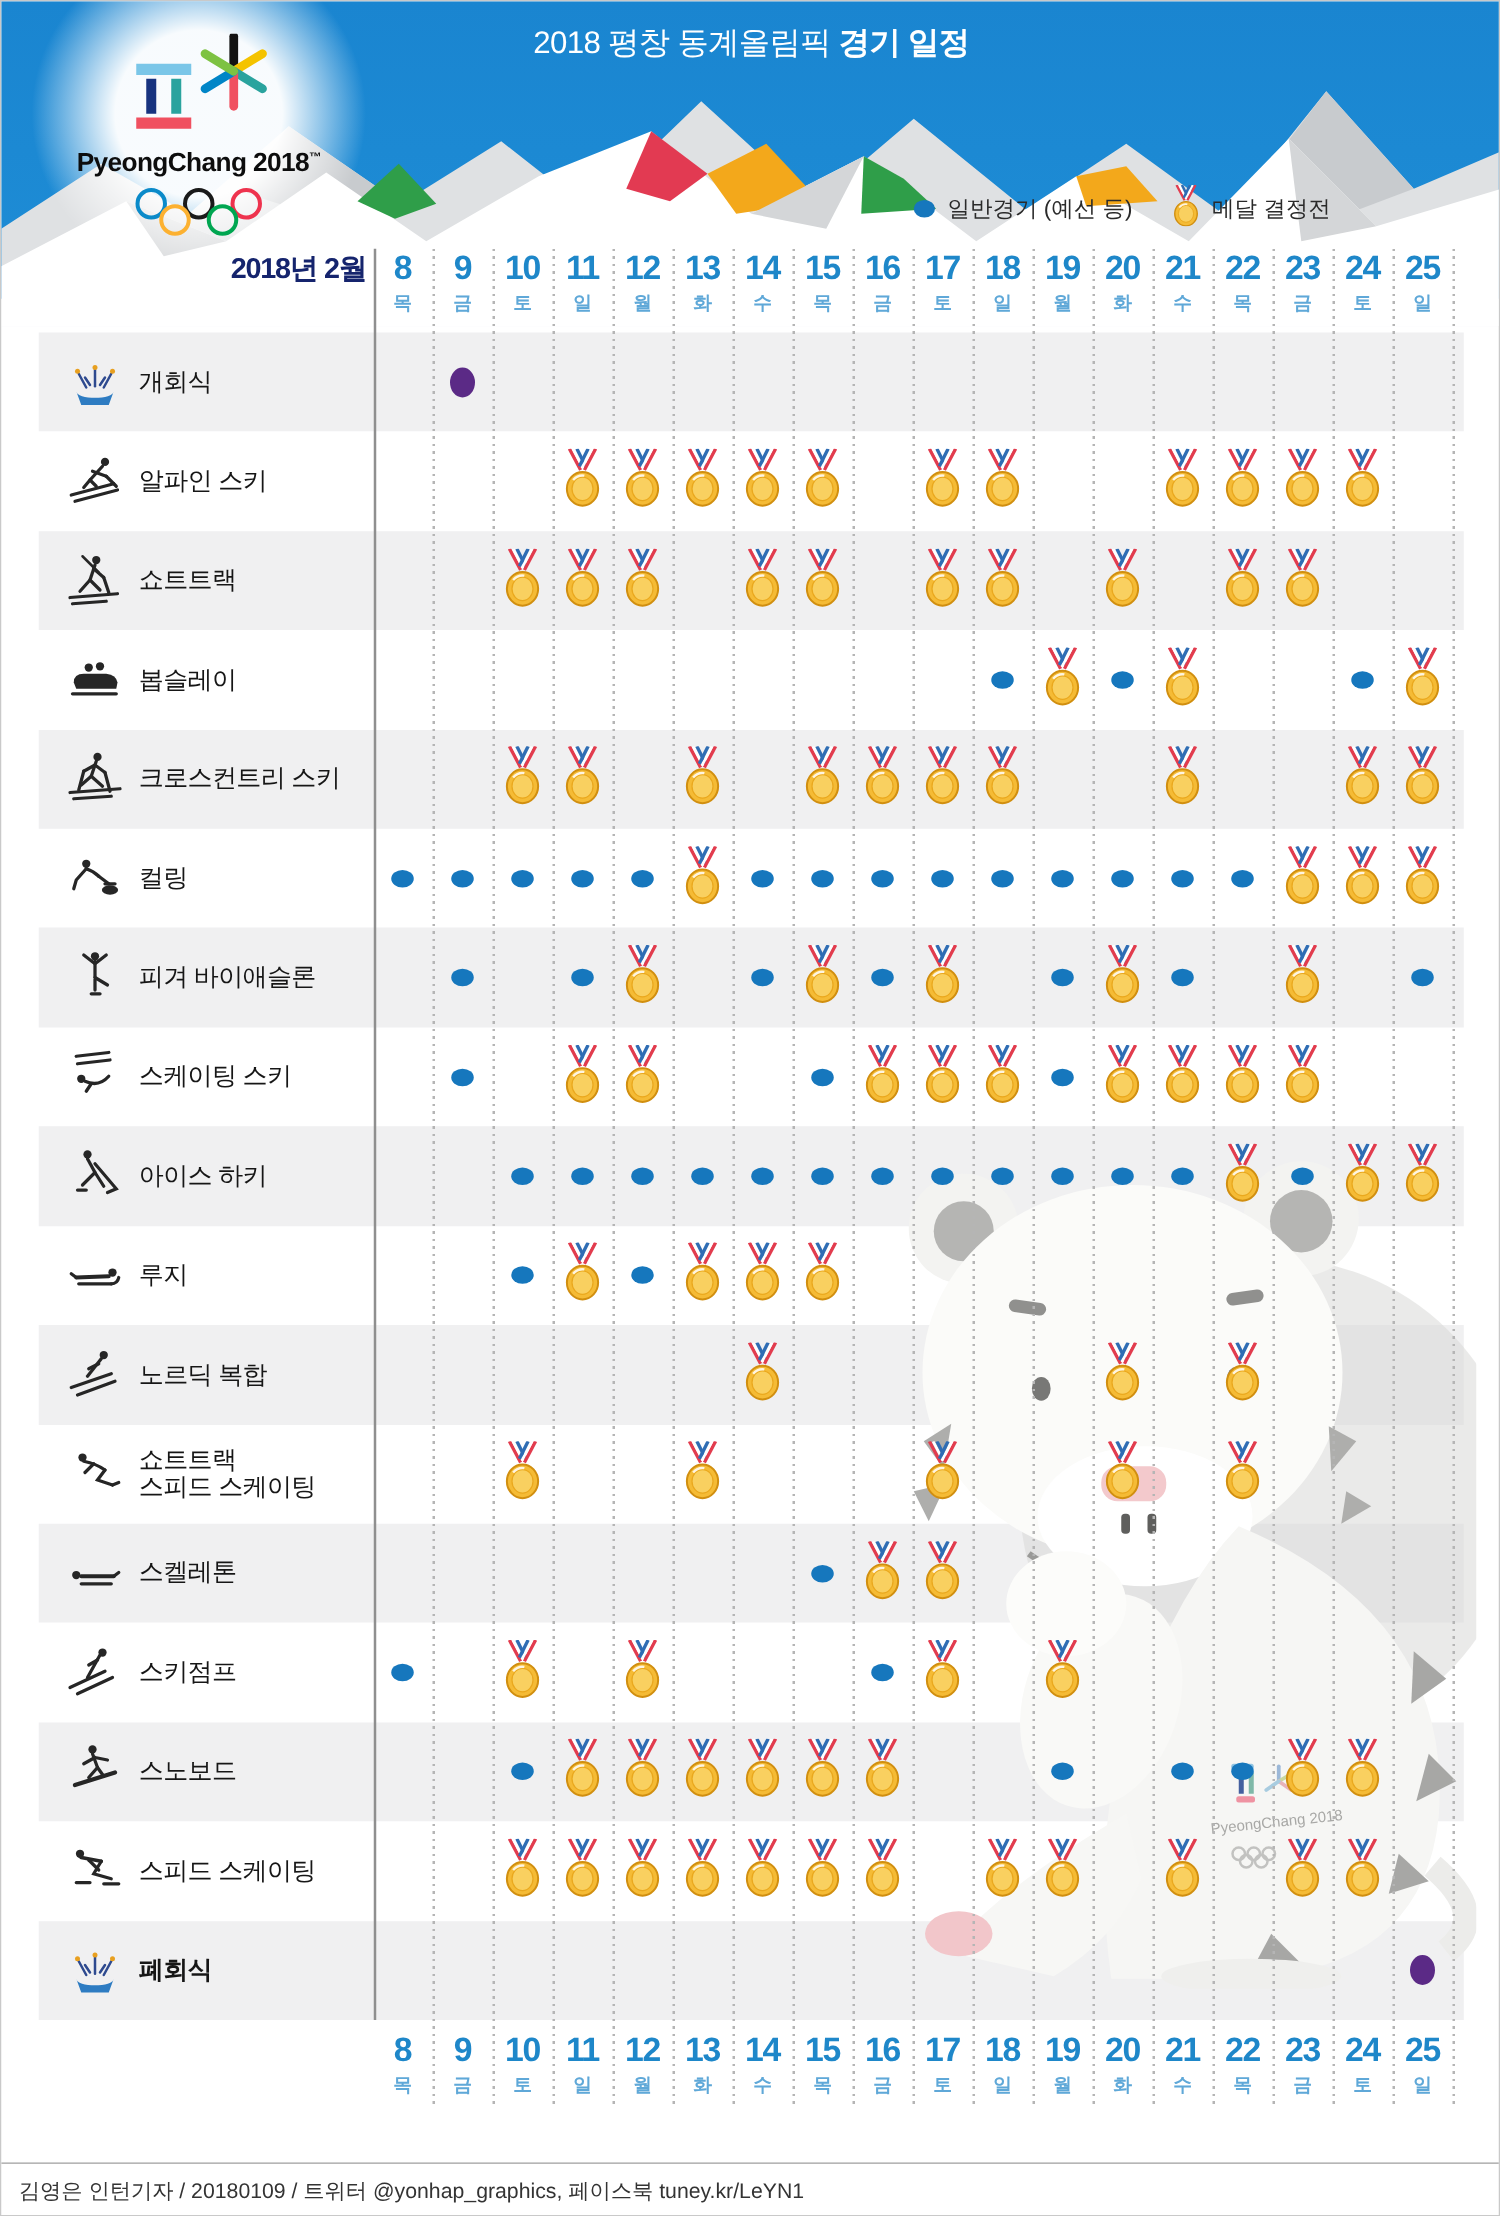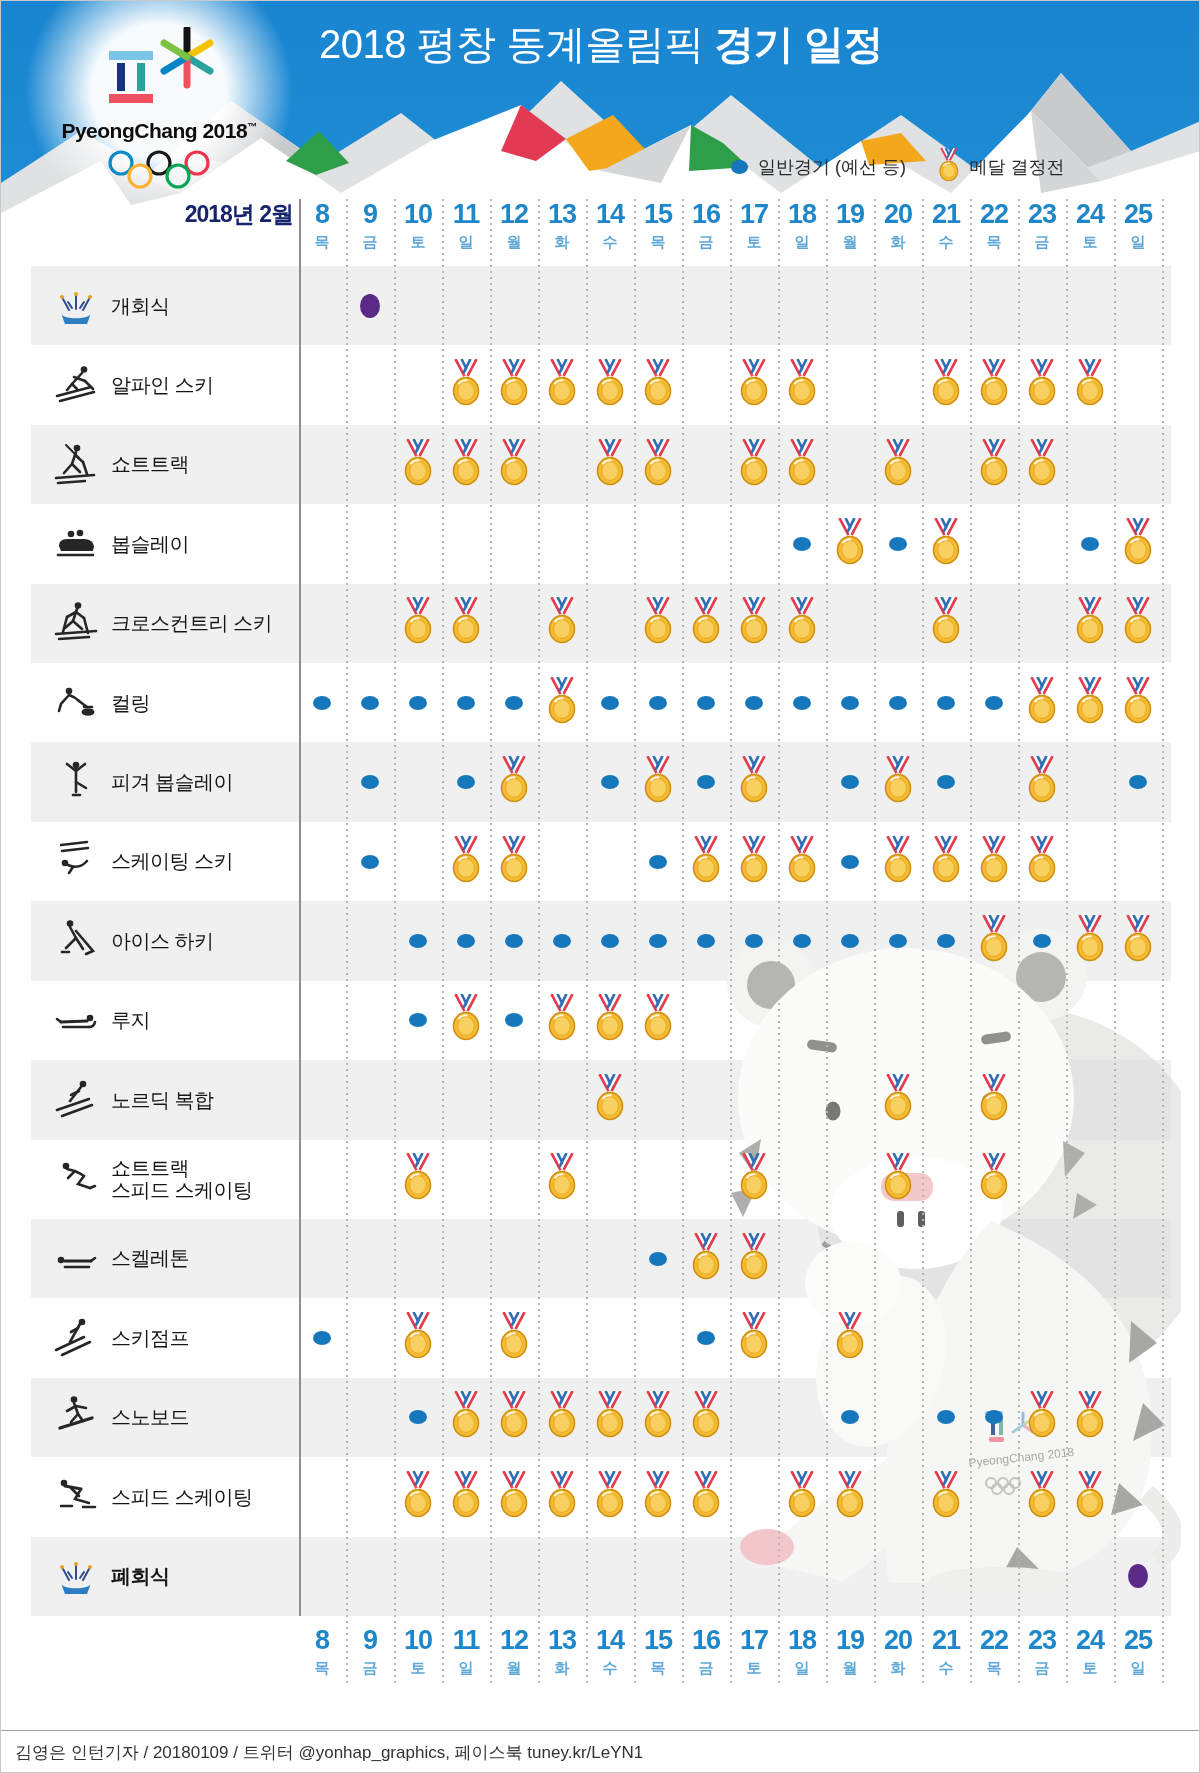--- a/index.html
+++ b/index.html
@@ -4,21 +4,21 @@
 <style>
   html,body{margin:0;padding:0;background:#e9e9e9;}
   .canvas{position:relative;width:1200px;height:1773px;background:#fff;margin:0 auto;
           font-family:"Liberation Sans","DejaVu Sans",sans-serif;overflow:hidden;
           border:1px solid #c9c9c9;box-sizing:border-box;}
   
   .banner{position:absolute;left:0;top:0;width:1200px;height:238px;
           background:linear-gradient(#1a85d0,#1e8dd6);z-index:0;}
   .mountains{position:absolute;left:0;top:42px;width:1200px;height:218px;z-index:1;}
   .main-title{position:absolute;left:0;top:16px;width:1200px;text-align:center;z-index:3;
-          color:#fff;font-size:40px;letter-spacing:-0.5px;}
+          color:#fff;font-size:25px;letter-spacing:-0.5px;}
   .main-title .t-reg{font-weight:400;}
   .main-title .t-bold{font-weight:700;}
   .emblem{position:absolute;left:28px;top:0px;width:260px;height:200px;z-index:3;}
   .emblem .glow{position:absolute;left:-10px;top:-40px;width:280px;height:260px;
           background:radial-gradient(circle,rgba(255,255,255,.97) 35%,rgba(255,255,255,0) 70%);}
   .emblem .brand{position:absolute;left:0;top:118px;width:260px;text-align:center;
           font-size:21px;font-weight:700;color:#0d0d0d;letter-spacing:-0.5px;}
   .emblem .tm{font-size:10px;vertical-align:super;}
   .emblem svg{position:absolute;}
   
@@ -316,21 +316,21 @@
       <div class="row-label" style="left: 110px; top: 675.755px; height: 52px; width: 190px;">컬링</div>
       <div class="row-icon" style="left: 52px; top: 758.165px; width: 46px; height: 44px;"><svg width="46" height="44" viewBox="0 0 46 44">
           <circle cx="23" cy="6" r="3.3" fill="#262626"></circle>
           <g stroke="#262626" stroke-width="2.6" stroke-linecap="round" fill="none">
             <path d="M23 12 L14 5 M23 12 L32 5"></path>
             <path d="M23 10 L23 23"></path>
             <path d="M23 23 L23 33 M23 23 L33 29"></path>
             <path d="M20 36 H27"></path>
           </g>
         </svg></div>
-      <div class="row-label" style="left: 110px; top: 755.165px; height: 52px; width: 190px;">피겨 봅슬레이</div>
+      <div class="row-label" style="left: 110px; top: 755.165px; height: 52px; width: 190px;">피겨 바이애슬론</div>
       <div class="row-icon" style="left: 52px; top: 837.575px; width: 46px; height: 44px;"><svg width="46" height="44" viewBox="0 0 46 44">
           <circle cx="12" cy="24" r="3.3" fill="#262626"></circle>
           <g stroke="#262626" stroke-width="2.6" stroke-linecap="round" fill="none">
             <path d="M8 6 L34 3"></path>
             <path d="M9 12 L35 9"></path>
             <path d="M15 26 Q26 31 34 22"></path>
             <path d="M20 28 L16 34"></path>
           </g>
         </svg></div>
       <div class="row-label" style="left: 110px; top: 834.575px; height: 52px; width: 190px;">스케이팅 스키</div>

